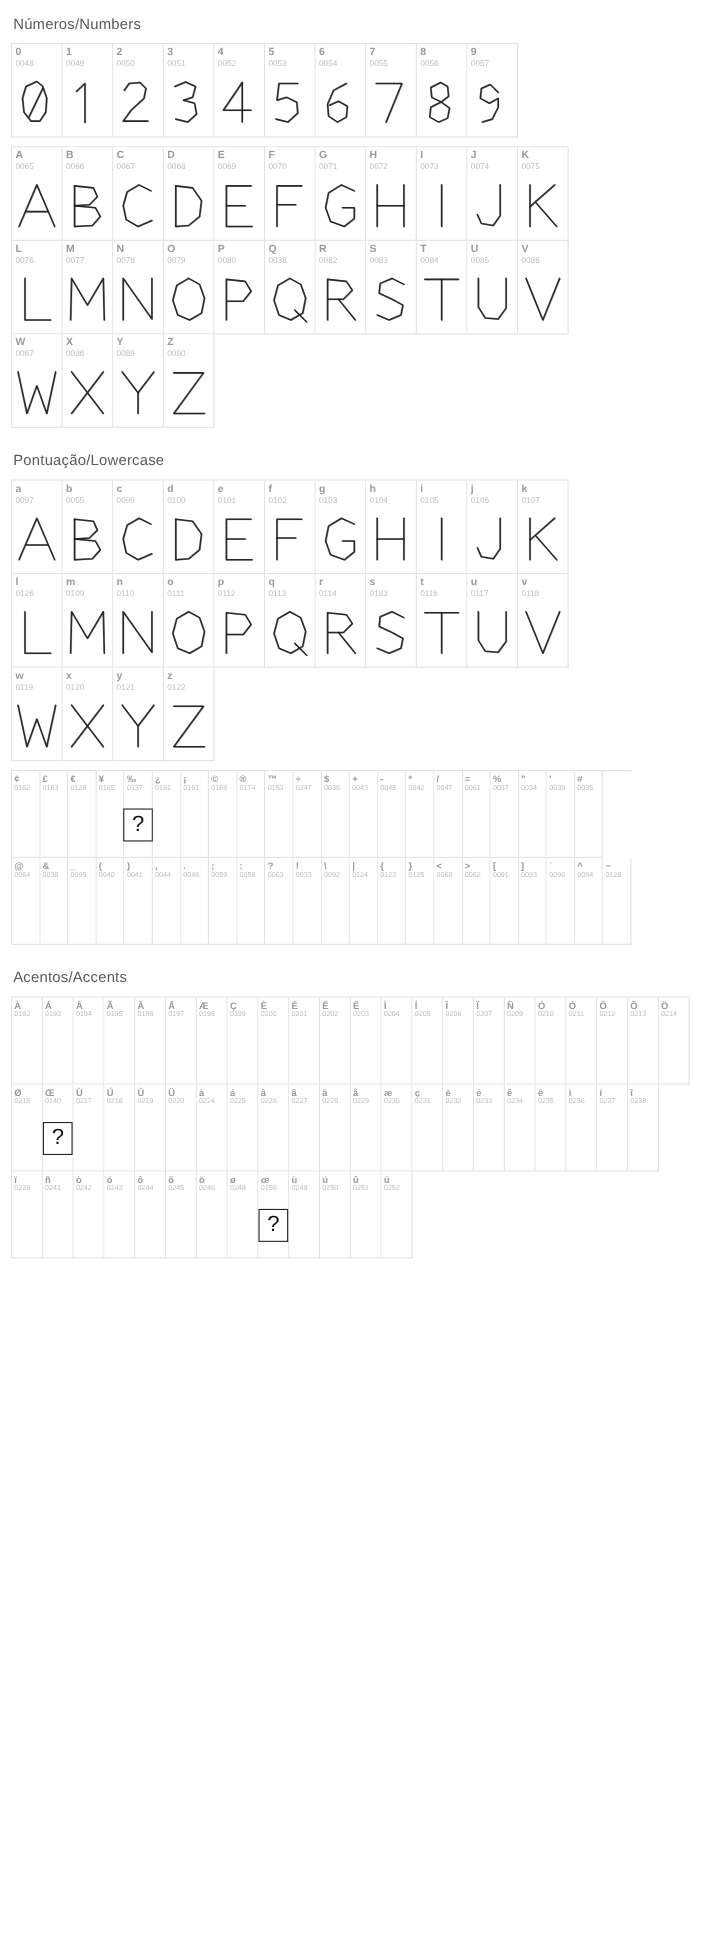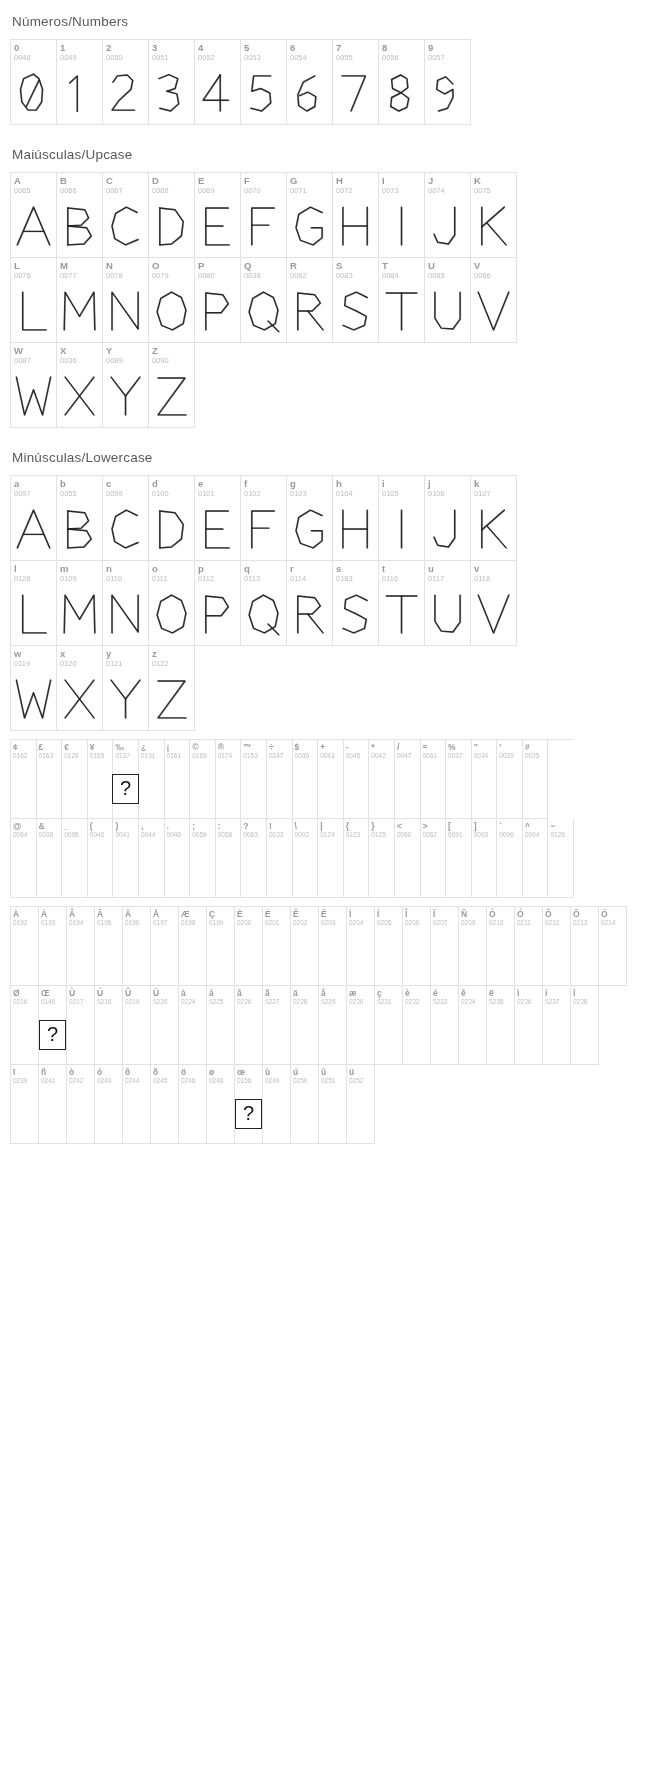--- a/index.html
+++ b/index.html
@@ -231,21 +231,20 @@
                   <polyline points="62,30 46,14 28,22 26,42 44,52 62,42 62,60 50,84 30,90" fill="none" stroke="#1d1d1d" stroke-width="3.2" stroke-linecap="round" stroke-linejoin="round" opacity="0.92"></polyline>
                   <polyline points="63.4,31 47.4,15 29.4,23 27.4,43 45.4,53 63.4,43 63.4,61 51.4,85 31.4,91" fill="none" stroke="#1d1d1d" stroke-width="1.5" stroke-linecap="round" stroke-linejoin="round" opacity="0.42"></polyline>
                   <polyline points="60.8,29.2 44.8,13.2 26.8,21.2 24.8,41.2 42.8,51.2 60.8,41.2 60.8,59.2 48.8,83.2 28.8,89.2" fill="none" stroke="#1d1d1d" stroke-width="1.1" stroke-linecap="round" stroke-linejoin="round" opacity="0.3"></polyline>
                 </svg>
               </div>
             </div>
           </div>
         </div>
       </div>
       <div class="section">
-        <div class="section-title">Maiúsculas/Upcase</div>
         <div class="grid grid-large">
           <div class="row">
             <div class="cell">
               <div class="char-label">A</div>
               <div class="code-label">0065</div>
               <div class="glyph">
                 <svg viewBox="0 0 100 100" width="52" height="52" class="glyph-img">
                   <polyline points="14,92 50,8 86,92" fill="none" stroke="#1d1d1d" stroke-width="3.2" stroke-linecap="round" stroke-linejoin="round" opacity="0.92"></polyline>
                   <polyline points="15.4,93 51.4,9 87.4,93" fill="none" stroke="#1d1d1d" stroke-width="1.5" stroke-linecap="round" stroke-linejoin="round" opacity="0.42"></polyline>
                   <polyline points="12.8,91.2 48.8,7.2 84.8,91.2" fill="none" stroke="#1d1d1d" stroke-width="1.1" stroke-linecap="round" stroke-linejoin="round" opacity="0.3"></polyline>
@@ -573,21 +572,21 @@
                   <polyline points="20,10 80,10 20,92 82,92" fill="none" stroke="#1d1d1d" stroke-width="3.2" stroke-linecap="round" stroke-linejoin="round" opacity="0.92"></polyline>
                   <polyline points="21.4,11 81.4,11 21.4,93 83.4,93" fill="none" stroke="#1d1d1d" stroke-width="1.5" stroke-linecap="round" stroke-linejoin="round" opacity="0.42"></polyline>
                   <polyline points="18.8,9.2 78.8,9.2 18.8,91.2 80.8,91.2" fill="none" stroke="#1d1d1d" stroke-width="1.1" stroke-linecap="round" stroke-linejoin="round" opacity="0.3"></polyline>
                 </svg>
               </div>
             </div>
           </div>
         </div>
       </div>
       <div class="section">
-        <div class="section-title">Minúsculas/Lowercase</div>
+        <div class="section-title">Pontuação/Lowercase</div>
         <div class="grid grid-large">
           <div class="row">
             <div class="cell">
               <div class="char-label">a</div>
               <div class="code-label">0097</div>
               <div class="glyph">
                 <svg viewBox="0 0 100 100" width="52" height="52" class="glyph-img">
                   <polyline points="14,92 50,8 86,92" fill="none" stroke="#1d1d1d" stroke-width="3.2" stroke-linecap="round" stroke-linejoin="round" opacity="0.92"></polyline>
                   <polyline points="15.4,93 51.4,9 87.4,93" fill="none" stroke="#1d1d1d" stroke-width="1.5" stroke-linecap="round" stroke-linejoin="round" opacity="0.42"></polyline>
                   <polyline points="12.8,91.2 48.8,7.2 84.8,91.2" fill="none" stroke="#1d1d1d" stroke-width="1.1" stroke-linecap="round" stroke-linejoin="round" opacity="0.3"></polyline>
@@ -1140,20 +1139,21 @@
             </div>
             <div class="cell">
               <div class="char-label">~</div>
               <div class="code-label">0126</div>
               <div class="glyph"></div>
             </div>
           </div>
         </div>
       </div>
       <div class="section">
+        <div class="section-title">Acentos/Accents</div>
         <div class="grid grid-accents">
           <div class="row">
             <div class="cell">
               <div class="char-label">À</div>
               <div class="code-label">0192</div>
               <div class="glyph"></div>
             </div>
             <div class="cell">
               <div class="char-label">Á</div>
               <div class="code-label">0193</div>

